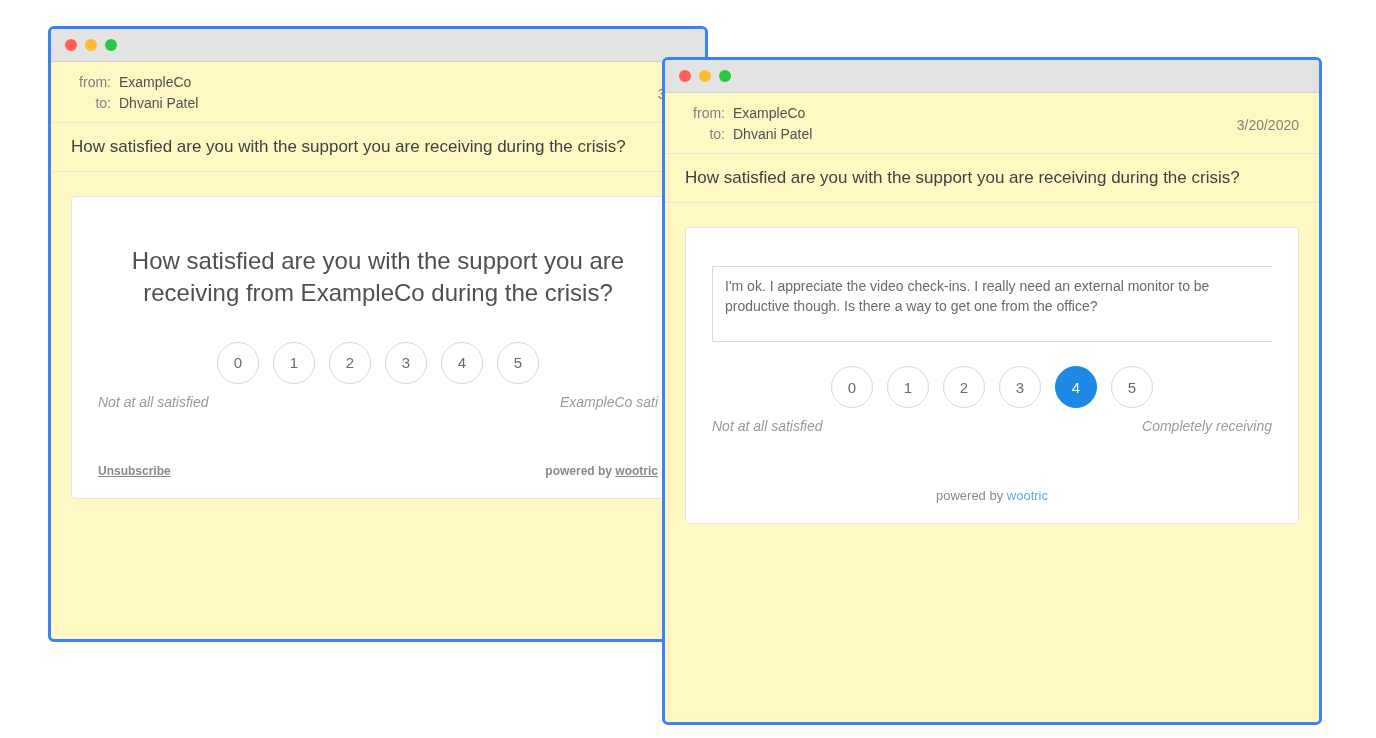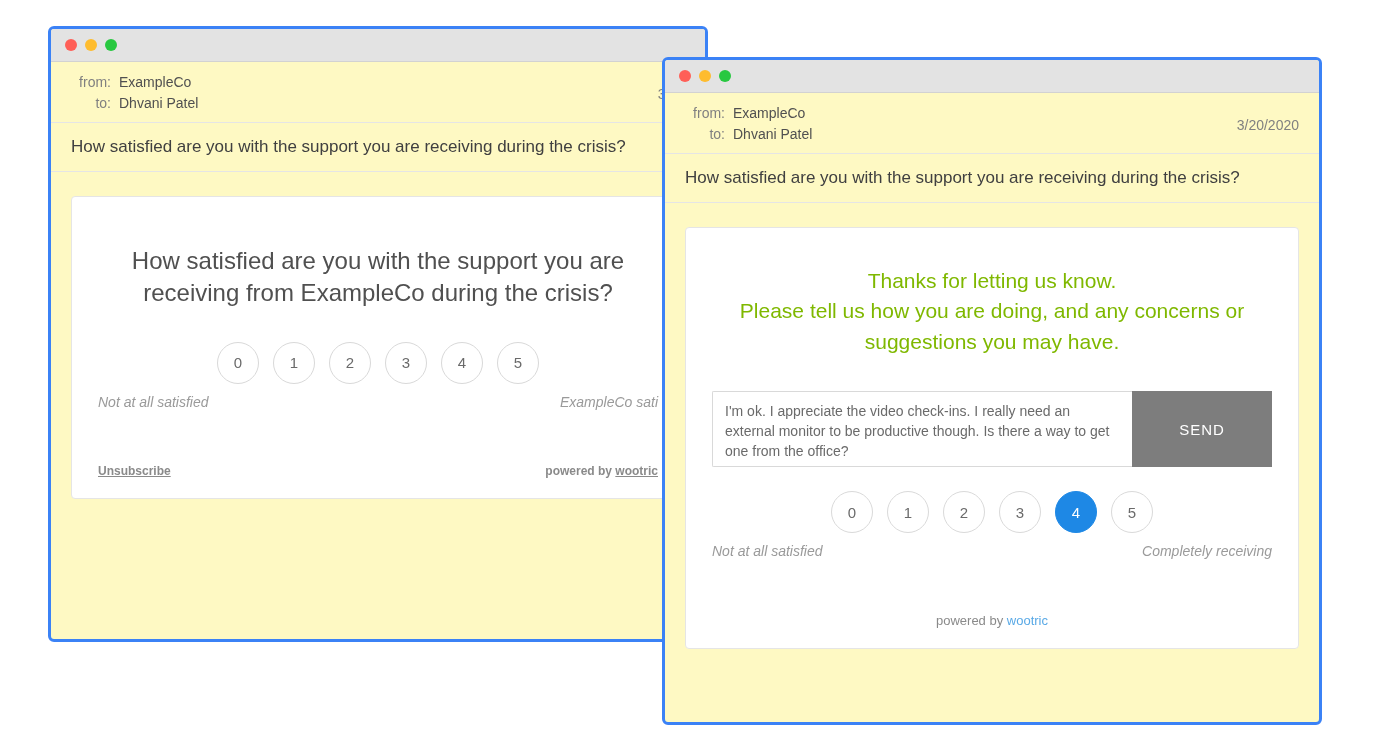--- a/index.html
+++ b/index.html
@@ -210,25 +210,22 @@
     </div>
     <div class="row">
       <span class="label">to:</span>
       <span>Dhvani Patel</span>
     </div>
     <span class="date">3/20/2020</span>
   </div>
   <div class="subject">How satisfied are you with the support you are receiving during the crisis?</div>
   <div class="body">
     <div class="card" style="padding-top:38px;">
-      <div class="thanks">Thanks for letting us know.
-Please tell us how you are doing, and any concerns or suggestions you may have.</div>
       <div class="feedback-row">
         <textarea style="">I'm ok. I appreciate the video check-ins. I really need an external monitor to be productive though. Is there a way to get one from the office?</textarea>
-        <button class="send-btn">SEND</button>
       </div>
       <div class="ratings">
         <button class="rate">0</button>
         <button class="rate">1</button>
         <button class="rate">2</button>
         <button class="rate">3</button>
         <button class="rate selected">4</button>
         <button class="rate">5</button>
       </div>
       <div class="scale-labels" style="margin-bottom:0;">

